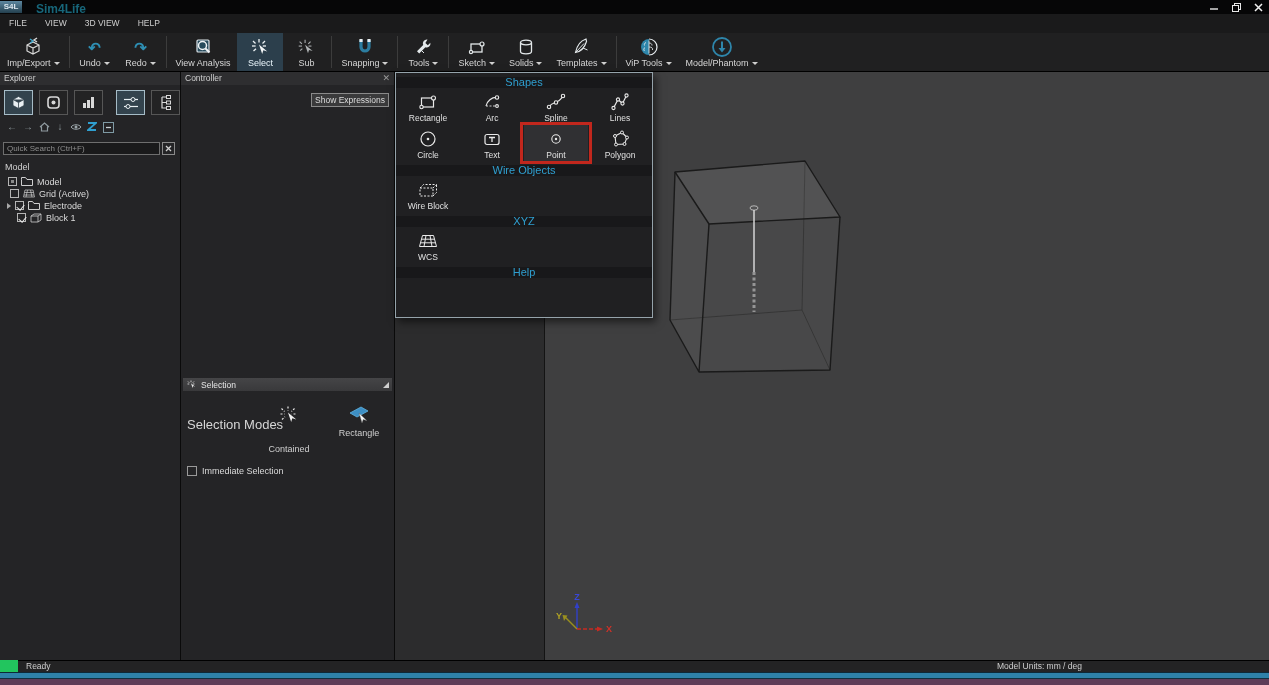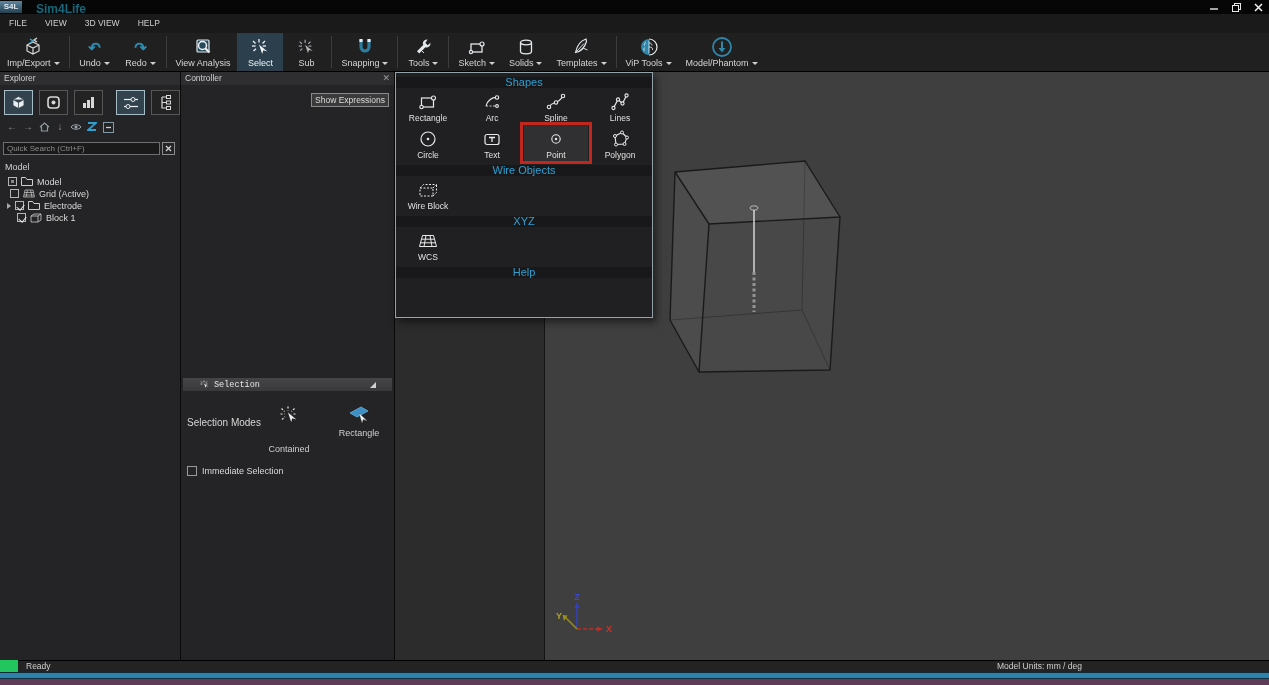--- a/index.html
+++ b/index.html
@@ -60,23 +60,23 @@
   .cbox.partial::after { content:""; position:absolute; left:2px; top:2px; width:3px; height:3px; background:#8a8a8a; }
   .cbox.checked::after { content:""; position:absolute; left:1.5px; top:0.5px; width:4px; height:6px;
          border-right:1.5px solid #e8e8e8; border-bottom:1.5px solid #e8e8e8; transform:rotate(40deg); }
   .expander { width:0; height:0; border-top:3px solid transparent; border-bottom:3px solid transparent;
               border-left:4px solid #a8a8a8; flex:none; }
 
   
   .showexpr { position:absolute; right:5px; top:21px; width:78px; height:14px; background:#3a3a3b;
               border:1px solid #8a8a8a; color:#dcdcdc; font-size:8.5px; display:flex; align-items:center; justify-content:center; }
   .selheader { position:absolute; left:2px; right:2px; top:306px; height:13px; background:linear-gradient(#454547,#39393b);
-               display:flex; align-items:center; gap:4px; padding:0 16px; font-size:8.5px; color:#e6e6e6;font-family:Liberation Mono, monospace; }
+               display:flex; align-items:center; gap:4px; padding:0 3px; font-size:8.5px; color:#e6e6e6; }
   .selheader .cornertri { margin-left:auto; width:0; height:0; border-bottom:6px solid #cfcfcf; border-left:6px solid transparent; }
-  .modelabel { position:absolute; left:6px; top:345px; font-size:10px; color:#d6d6d6; }
+  .modelabel { position:absolute; left:6px; top:345px; font-size:13px; color:#d6d6d6; }
   .selmode { position:absolute; width:64px; text-align:center; font-size:9px; color:#cfcfcf; }
   .immrow { position:absolute; left:6px; top:394px; display:flex; align-items:center; gap:5px; font-size:9px; color:#dadada; }
   .immbox { width:10px; height:10px; border:1px solid #9a9a9a; background:#242426; }
 
   
   .dropdown { left:395px; top:72px; width:258px; height:246px; background:#202022; border:1px solid #95a3ab;
               box-shadow:3px 4px 8px rgba(0,0,0,.55); padding-top:4px; z-index:5; }
   .dsec { height:11px; background:#18181a; color:#2f9fd0; font-size:11px; text-align:center; line-height:11px; }
   .drow { display:flex; }
   .ditem { width:64px; height:37px; display:flex; flex-direction:column; align-items:center; justify-content:center; gap:1px; }

